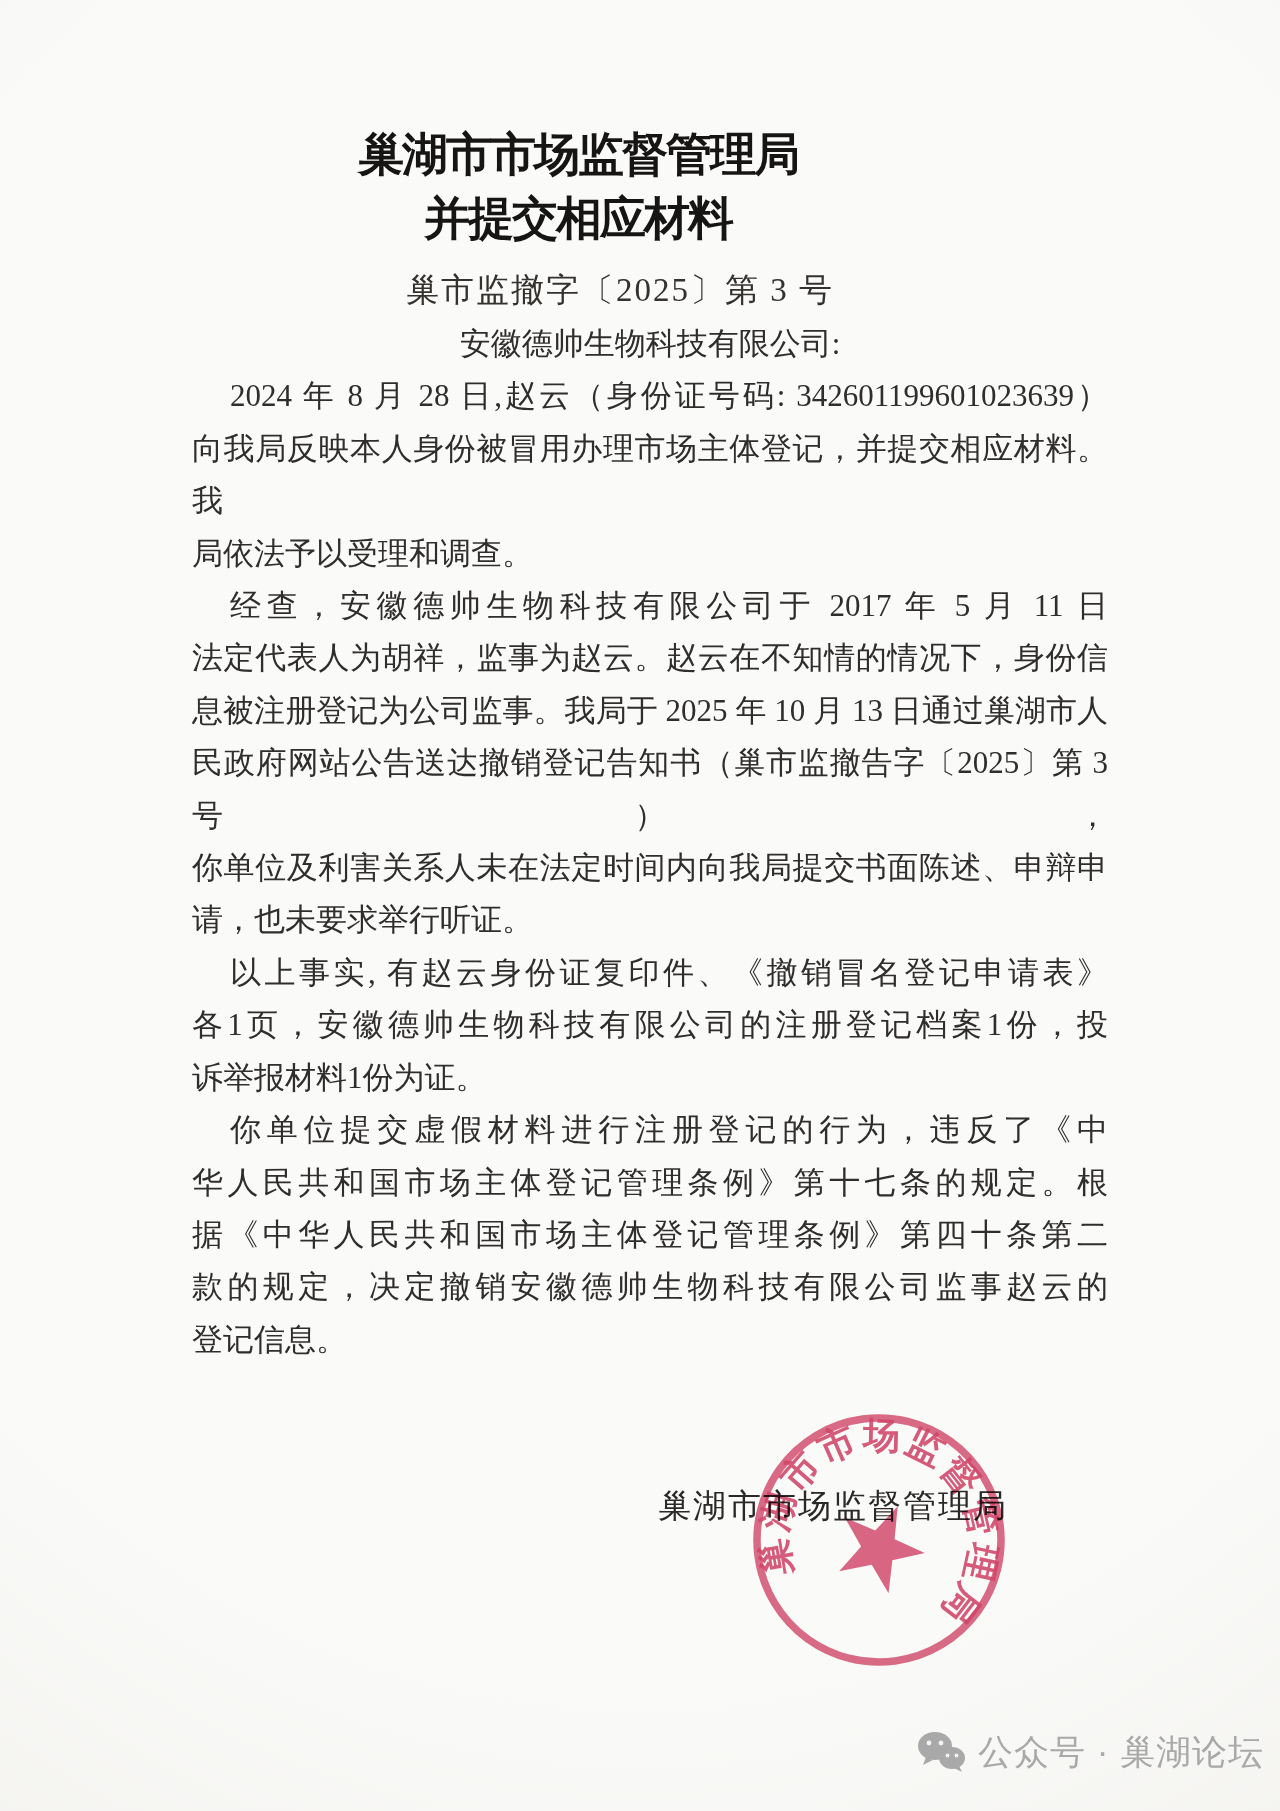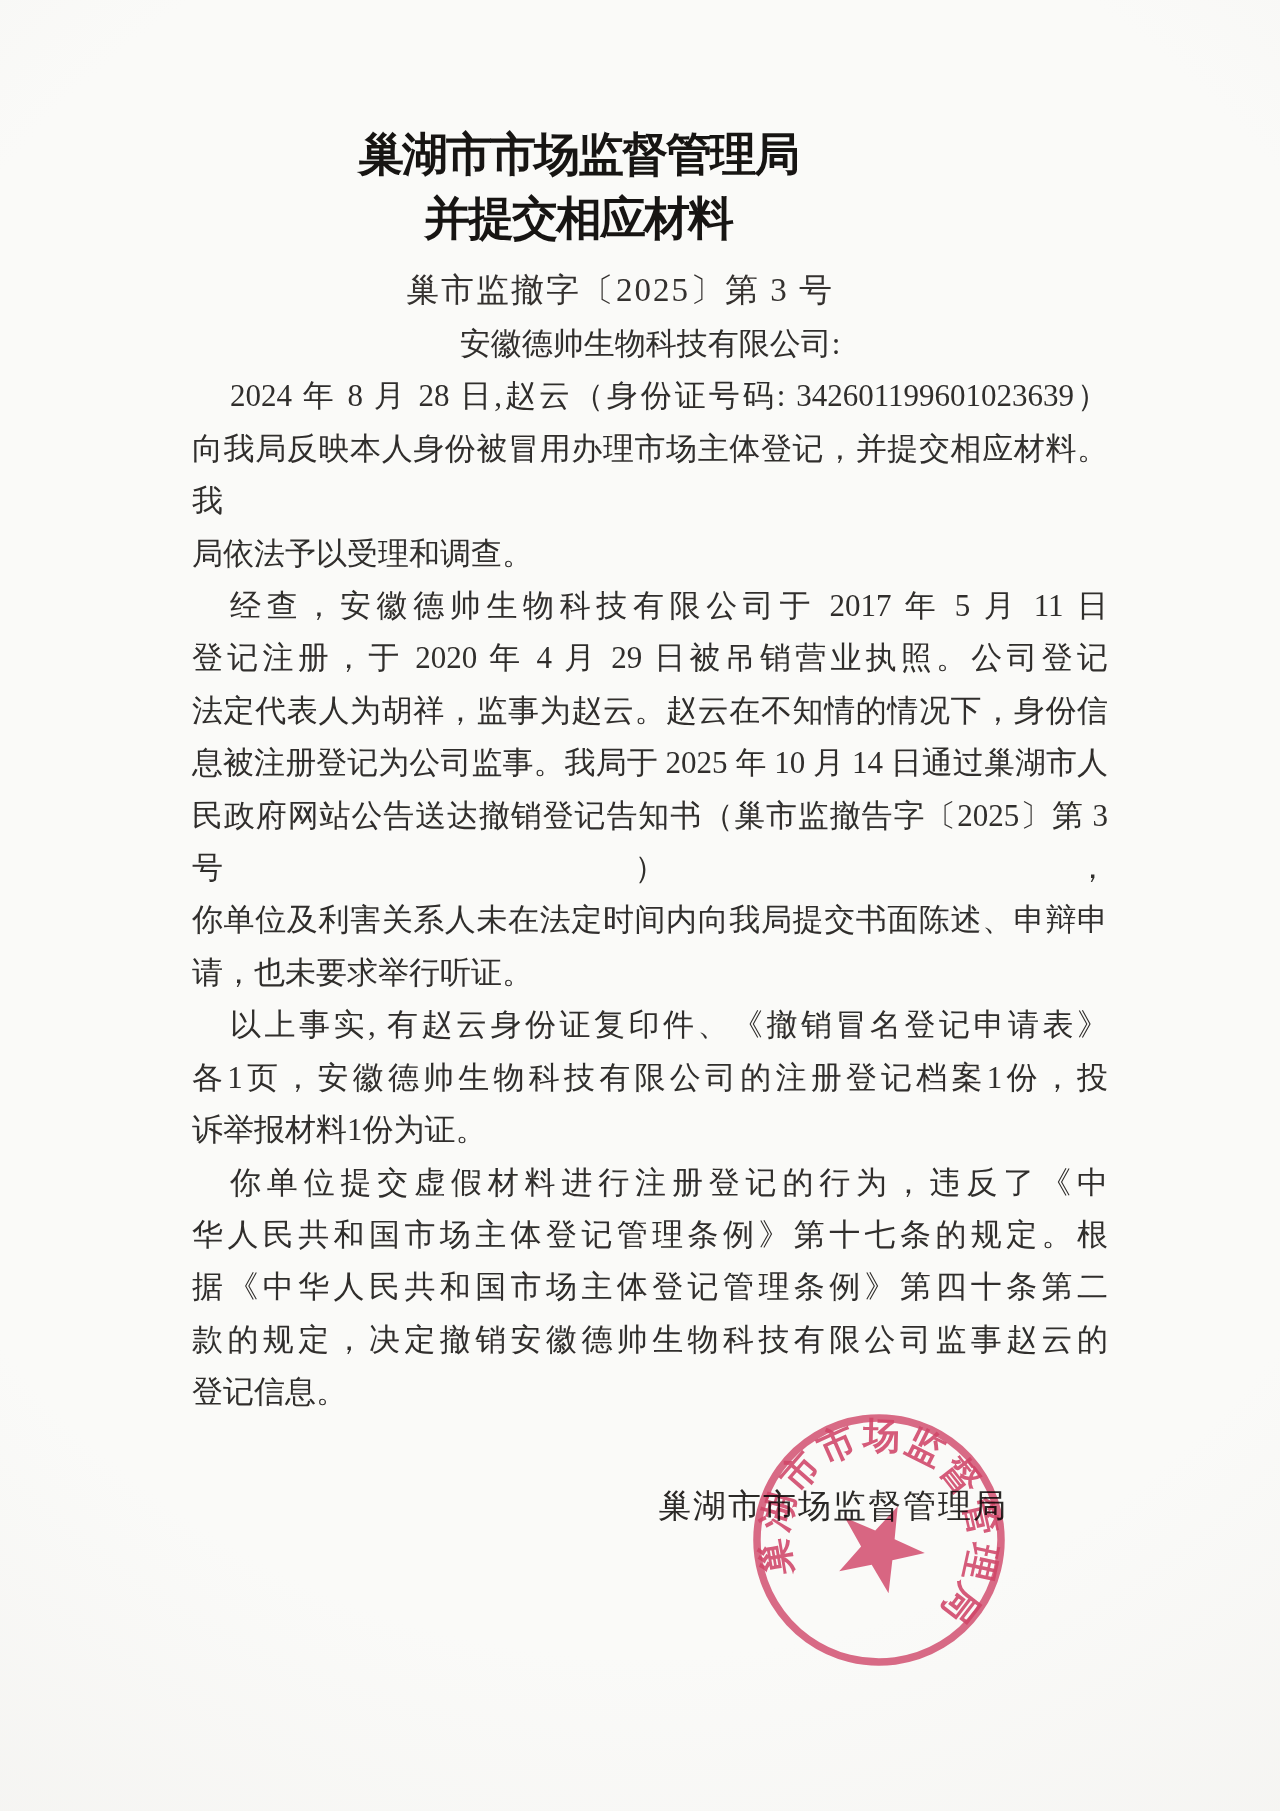--- a/index.html
+++ b/index.html
@@ -76,23 +76,22 @@
   <div class="doc-body">
     <div class="salutation">安徽德帅生物科技有限公司:</div>
 
   <div class="para">
         <div class="line para-first">2024 年 8 月 28 日,赵云（身份证号码: 342601199601023639）</div>
         <div class="line">向我局反映本人身份被冒用办理市场主体登记，并提交相应材料。我</div>
         <div class="line para-last">局依法予以受理和调查。</div>
       </div>
       <div class="para">
         <div class="line para-first">经查，安徽德帅生物科技有限公司于 2017 年 5 月 11 日</div>
-        <div class="line">登记注册，于 2020 年 4 月 29 日被吊销营业执照。公司登记</div>
         <div class="line">法定代表人为胡祥，监事为赵云。赵云在不知情的情况下，身份信</div>
-        <div class="line">息被注册登记为公司监事。我局于 2025 年 10 月 14 日通过巢湖市人</div>
+        <div class="line">息被注册登记为公司监事。我局于 2025 年 10 月 13 日通过巢湖市人</div>
         <div class="line">民政府网站公告送达撤销登记告知书（巢市监撤告字〔2025〕第 3 号），</div>
         <div class="line">你单位及利害关系人未在法定时间内向我局提交书面陈述、申辩申</div>
         <div class="line para-last">请，也未要求举行听证。</div>
       </div>
       <div class="para">
         <div class="line para-first">以上事实, 有赵云身份证复印件、《撤销冒名登记申请表》</div>
         <div class="line">各1页，安徽德帅生物科技有限公司的注册登记档案1份，投</div>
         <div class="line para-last">诉举报材料1份为证。</div>
       </div>
       <div class="para">
@@ -112,14 +111,31 @@
     <g transform="rotate(14 170 172)">
       <circle cx="170" cy="172" r="122" fill="none" stroke="#d5476b" stroke-width="7.5" stroke-opacity="0.8"></circle>
       <path id="sealArc" d="M 94.6 224.8 A 92 92 0 1 1 245.4 224.8" fill="none"></path>
       <text font-size="37" font-weight="600" fill="#d5476b" fill-opacity="0.88">
         <textPath href="#sealArc" textLength="401" lengthAdjust="spacing">巢湖市市场监督管理局</textPath>
       </text>
       <polygon transform="translate(172,180) rotate(10)" points="0,-46 10.6,-14.6 43.8,-14.2 17.1,5.6 27,37.2 0,18 -27,37.2 -17.1,5.6 -43.8,-14.2 -10.6,-14.6" fill="#d5476b" fill-opacity="0.82"></polygon>
     </g>
   </svg>
 
+  <div class="footer">
+    <svg class="wechat-icon" viewBox="0 0 52 42" xmlns="http://www.w3.org/2000/svg">
+      <g fill="#a9a9a9">
+        <ellipse cx="19" cy="15" rx="17" ry="14"></ellipse>
+        <path d="M10 26 L7 34 L17 29 Z"></path>
+        <ellipse cx="36" cy="27" rx="13" ry="11"></ellipse>
+        <path d="M43 35 L46 41 L38 37 Z"></path>
+      </g>
+      <g fill="#f4f3f1">
+        <circle cx="13" cy="12" r="2.4"></circle>
+        <circle cx="25" cy="12" r="2.4"></circle>
+        <circle cx="31.5" cy="24.5" r="2"></circle>
+        <circle cx="40.5" cy="24.5" r="2"></circle>
+      </g>
+    </svg>
+    <span>公众号 · 巢湖论坛</span>
+  </div>
 
 </div>
 
 </body></html>

